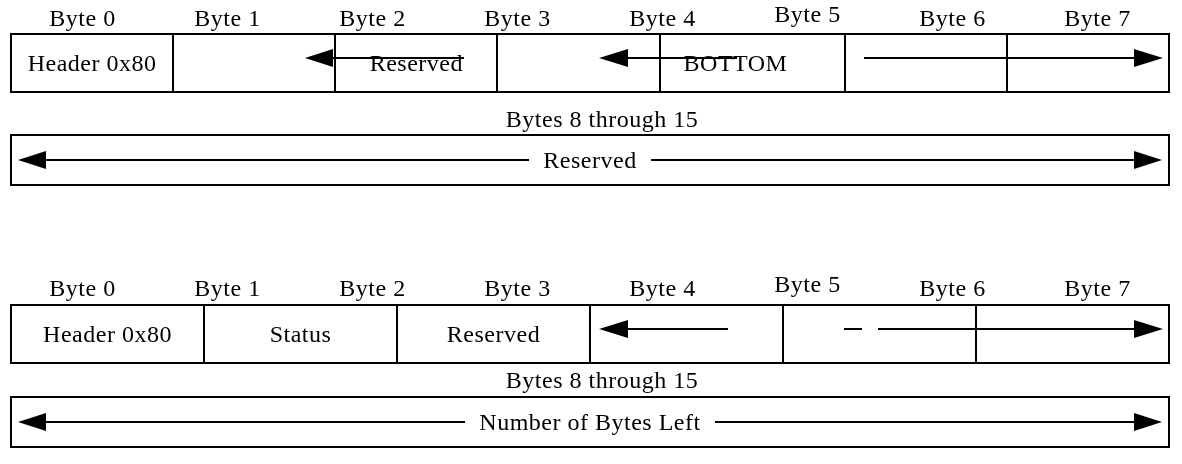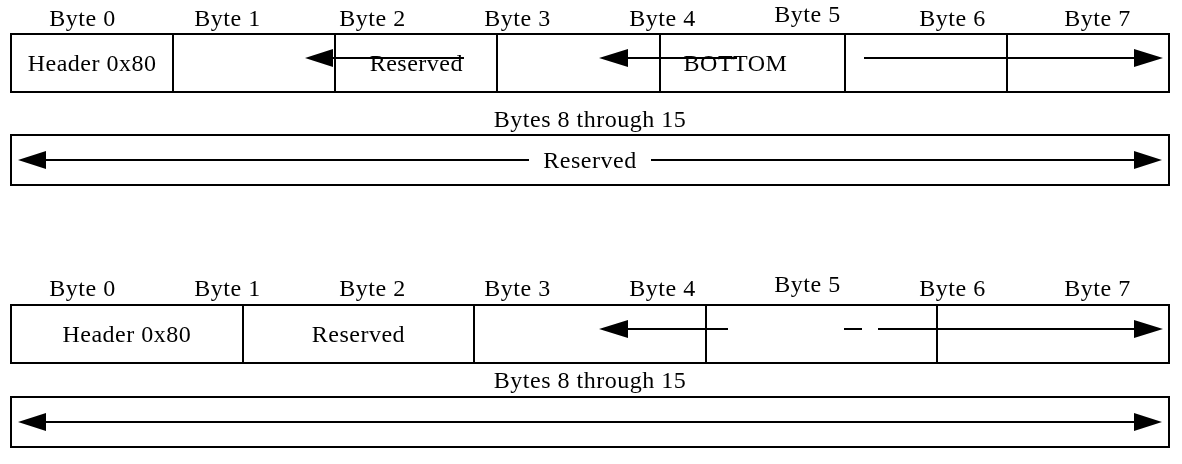--- a/index.html
+++ b/index.html
@@ -58,21 +58,21 @@
   }
   .byte-cell + .byte-cell { border-left: 2px solid var(--ink); }
   .byte-cell.left-text {
     justify-content: flex-start;
     padding-left: 23px;
   }
 
   
   .range-label {
     position: absolute;
-    left: 10px;
+    left: 22px;
     width: 1160px;
     height: 28px;
     line-height: 28px;
     text-align: center;
     white-space: nowrap;
   }
 
   
   .span-box {
     position: absolute;
@@ -160,31 +160,33 @@
     <div class="byte-label">Byte 2</div>
     <div class="byte-label">Byte 3</div>
     <div class="byte-label">Byte 4</div>
     <div class="byte-label raise">Byte 5</div>
     <div class="byte-label">Byte 6</div>
     <div class="byte-label">Byte 7</div>
   </div>
 
   <div class="byte-table" style="top:304px">
     <div class="byte-cell">Header 0x80</div>
+    <div class="byte-cell">Status</div>
     <div class="byte-cell">Reserved</div>
     <div class="byte-cell"></div>
     <div class="byte-cell"></div>
     <div class="byte-cell"></div>
   </div>
 
   <div class="range-label" style="top:366px">Bytes 8 through 15</div>
 
   <div class="span-box" style="top:396px">
     <div class="head-left"></div>
     <div class="hline"></div>
+    <span class="span-label">Number of Bytes Left</span>
     <div class="hline"></div>
     <div class="head-right"></div>
   </div>
 
   <svg class="arrow-overlay" viewBox="0 0 1182 464" xmlns="http://www.w3.org/2000/svg">
 
     <g>
       <line x1="332" y1="58" x2="464" y2="58"></line>
       <polygon points="305,58 333,49 333,67"></polygon>
     </g>

